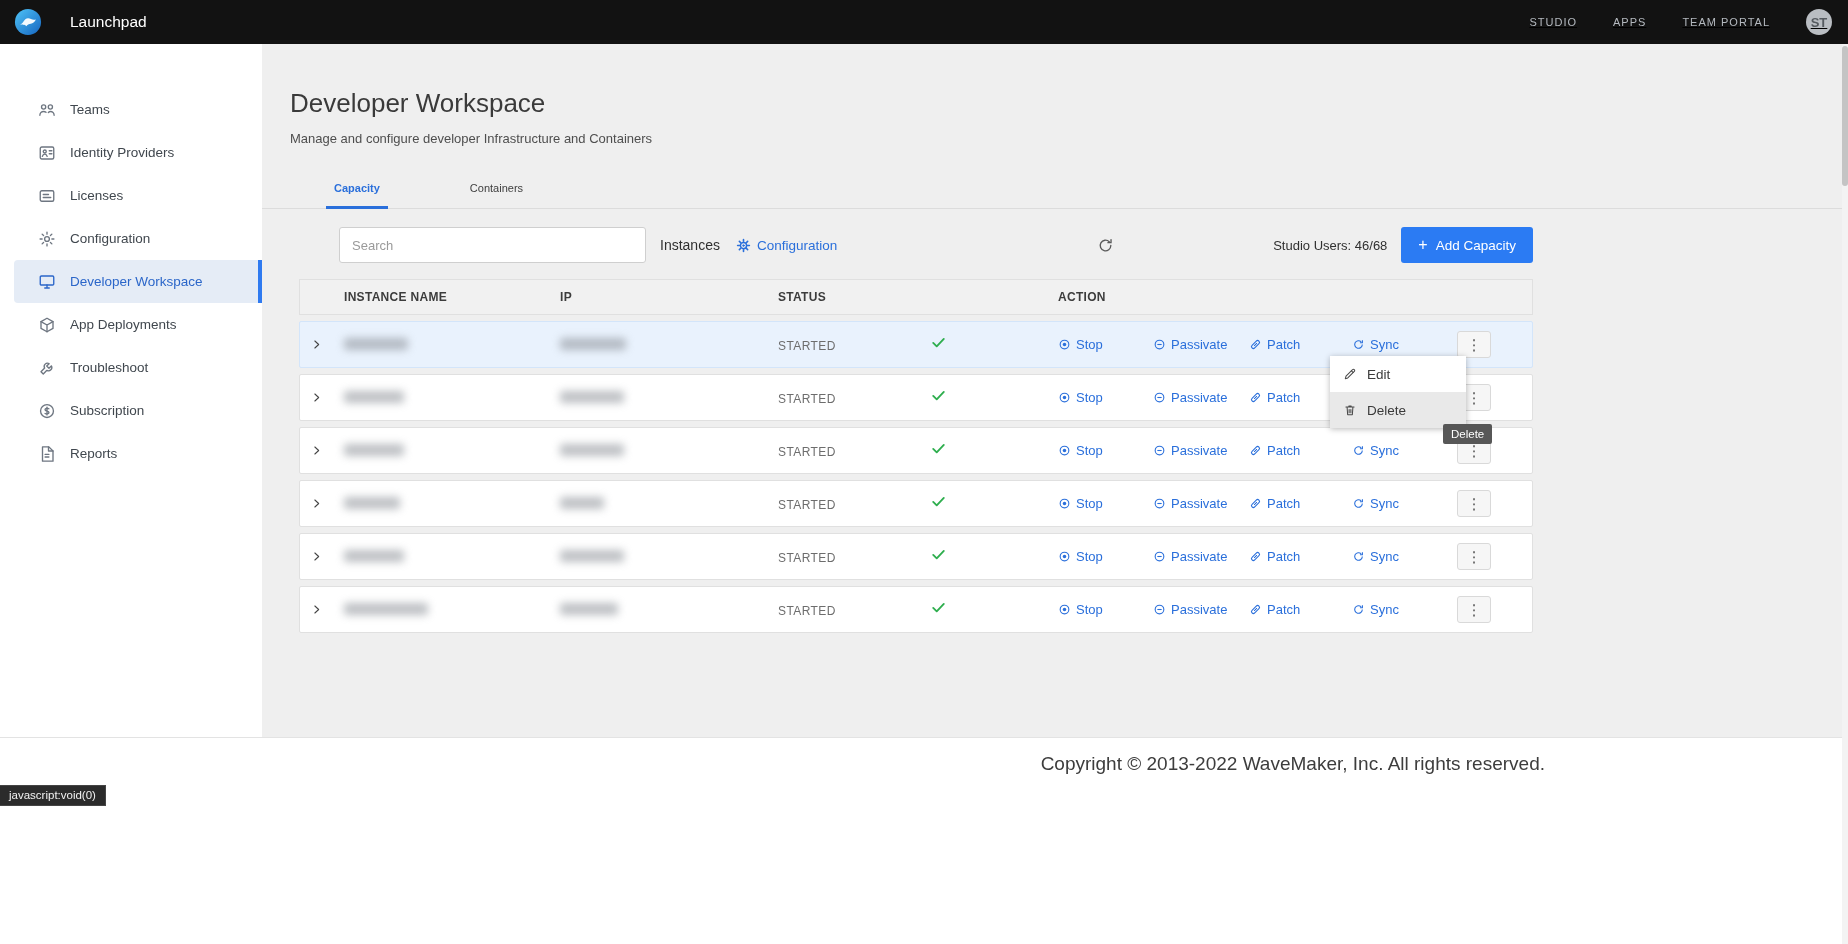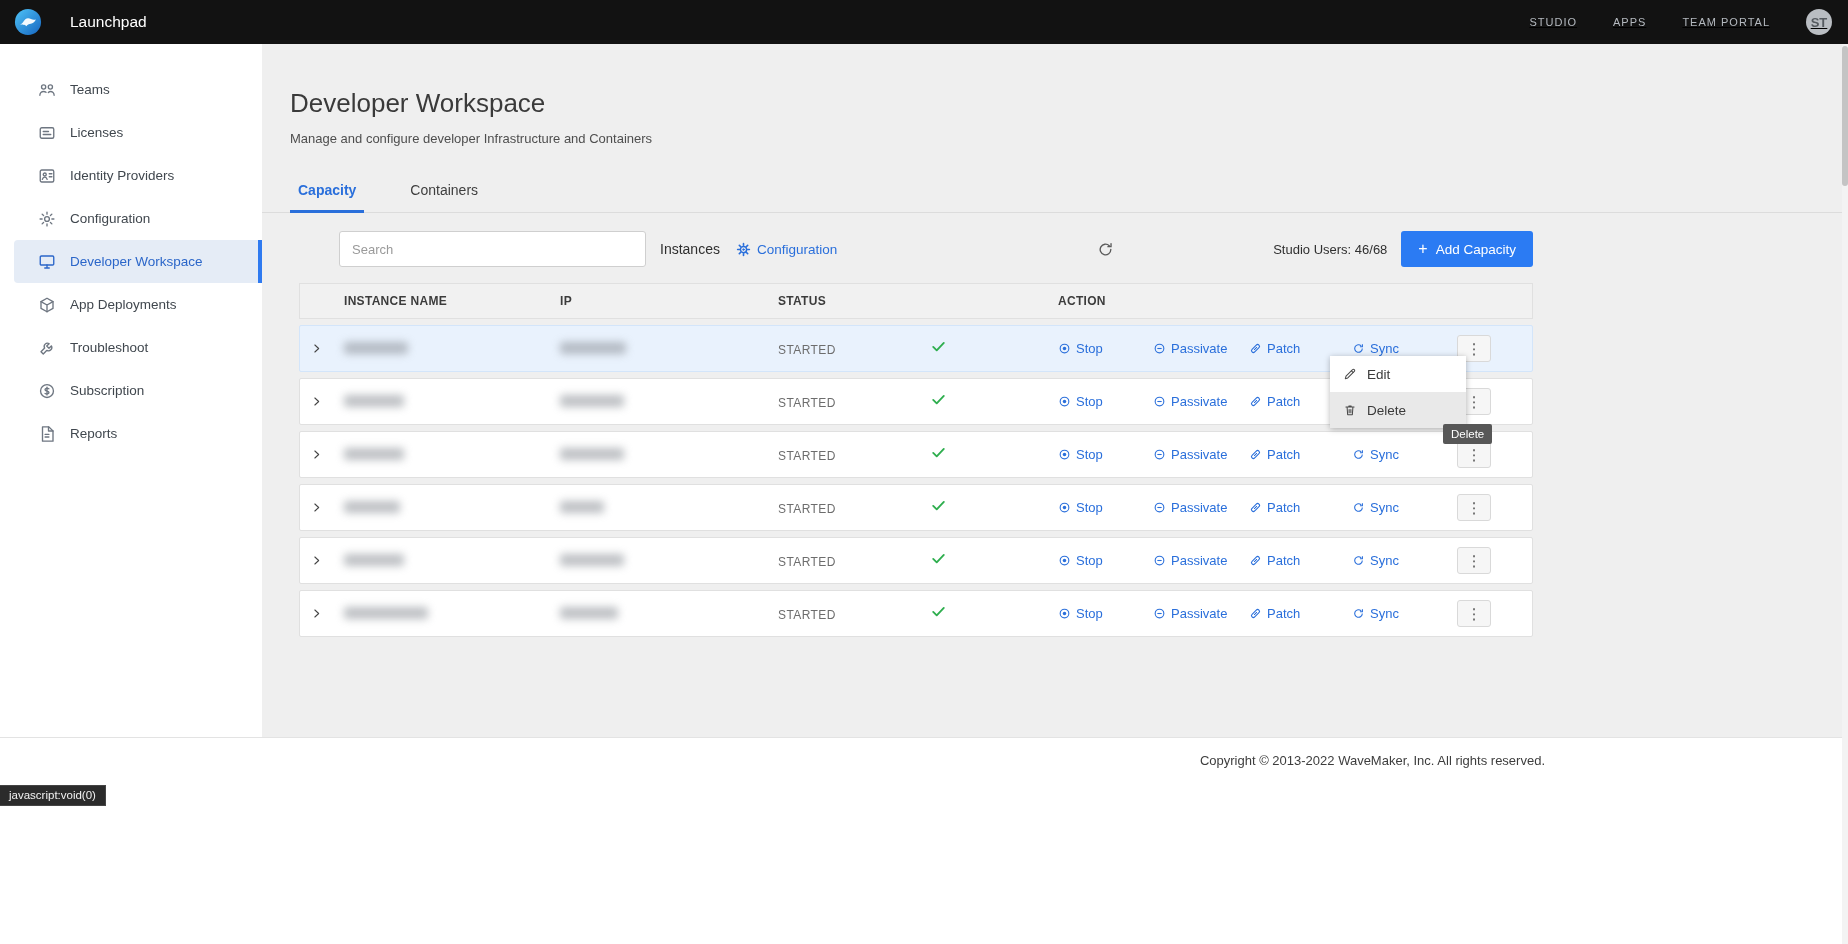--- a/index.html
+++ b/index.html
@@ -11,32 +11,32 @@
 
   
   .topbar { height:44px; background:#121212; display:flex; align-items:center; justify-content:space-between; padding:0 16px 0 14px; }
   .brand { display:flex; align-items:center; gap:28px; color:#fff; font-size:15.5px; }
   .topnav { display:flex; align-items:center; gap:36px;text-decoration:underline; }
   .topnav .navitem { color:#b4b9bf; font-size:11px; letter-spacing:1px; cursor:pointer; }
   .avatar { width:26px; height:26px; border-radius:50%; background:#b9bdc2; color:#565b60; font-size:13px; font-weight:700; display:flex; align-items:center; justify-content:center; cursor:pointer; }
 
   
   .shell { display:flex; height:693px; }
-  .sidebar { width:262px; background:#fff; padding-top:24px; flex:0 0 262px; }
+  .sidebar { width:262px; background:#fff; padding-top:24px; flex:0 0 262px;margin-top:20px; }
   .side-item { height:43px; display:flex; align-items:center; gap:14px; padding-left:38px; color:#40474e; font-size:13.5px; cursor:pointer; }
   .side-item svg { width:18px; height:18px; color:#6e7681; flex:0 0 18px; }
   .side-item.active { background:#e5ecf6; color:#2b66c9; border-right:4px solid #2f7af0; margin-left:14px; padding-left:24px; border-radius:4px 0 0 4px; }
   .side-item.active svg { color:#2b66c9; }
 
   .main { flex:1; background:#efefef; padding-left:28px; position:relative; }
   .page-title { margin:44px 0 0; font-size:26px; font-weight:400; color:#3a3a3a; }
   .page-sub { margin-top:12px; font-size:13px; color:#4e4e4e; }
 
   .tabsline { margin:26px 0 0 -28px; padding-left:28px; width:1586px; display:flex; gap:38px; border-bottom:1px solid #dcdcdc; }
-  .tab { padding:10px 8px 12px; font-size:14px; color:#3e3e3e; cursor:pointer; margin-bottom:-1px; }
+  .tab { padding:10px 8px 12px; font-size:11px; color:#3e3e3e; cursor:pointer; margin-bottom:-1px;margin-left:36px; }
   .tab.active { color:#2a6fdb; font-weight:700; border-bottom:3px solid #2a6fdb; }
 
   
   .toolbar { margin:18px 0 0 9px; width:1234px; display:flex; align-items:center;padding-left:40px; }
   .search-input { width:307px; height:36px; border:1px solid #cfcfcf; border-radius:3px; padding:0 12px; font-size:13px; color:#333; background:#fff; outline:none; font-family:"Liberation Sans", sans-serif; }
   .search-input::placeholder { color:#9a9a9a; }
   .instances-label { margin-left:14px; font-size:14px; color:#2f2f2f; }
   .config-link { margin-left:16px; display:flex; align-items:center; gap:6px; color:#2a6fdb; font-size:13.5px; cursor:pointer; }
   .config-link svg { width:15px; height:15px; }
   .sp { flex:1; }
@@ -71,21 +71,21 @@
   .kebab { margin-left:auto; margin-right:41px; width:34px; height:27px; border:1px solid #d9d9d9; background:#f6f6f6; border-radius:3px; color:#555; font-size:15px; line-height:1; cursor:pointer; display:flex; align-items:center; justify-content:center; }
 
   
   .ctx-menu { position:absolute; left:1330px; top:356px; width:136px; background:#fff; box-shadow:0 1px 6px rgba(0,0,0,.28); z-index:20; }
   .menu-item { height:36px; display:flex; align-items:center; gap:10px; padding:0 13px; font-size:13.5px; color:#3a3a3a; cursor:pointer; }
   .menu-item svg { width:14px; height:14px; color:#4a4a4a; }
   .menu-item.hovered { background:#e9e9e9; }
   .link-tooltip { position:absolute; left:1443px; top:424px; background:#575757; color:#fff; font-size:11.5px; padding:4px 8px; border-radius:2px; z-index:21; }
 
   
-  .footer { height:207px; background:#fff; border-top:1px solid #e3e3e3; text-align:right; padding:15px 303px 0 0; font-size:13px; color:#3d3d3d; }
+  .footer { height:207px; background:#fff; border-top:1px solid #e3e3e3; text-align:right; padding:15px 303px 0 0; font-size:19px; color:#3d3d3d; }
   .statusbar { position:absolute; left:0; top:785px; background:#2b2b2b; color:#f2f2f2; font-size:11.5px; padding:3px 9px 4px; border:1px solid #444; border-left:none; z-index:30; }
   .scrollbar-track { position:absolute; right:0; top:44px; width:6px; height:900px; background:#f3f3f3; }
   .scrollbar-thumb { position:absolute; right:0; top:46px; width:6px; height:140px; background:#c4c4c4; border-radius:3px; cursor:pointer; }
 </style>
 </head>
 <body>
 
 <header class="topbar">
   <div class="brand">
     <svg width="28" height="28" viewBox="0 0 30 30">
@@ -114,32 +114,32 @@
     <div class="side-item">
       <svg viewBox="0 0 24 24" fill="none" stroke="currentColor" stroke-width="1.8" stroke-linecap="round" stroke-linejoin="round">
           <circle cx="7.5" cy="8" r="2.8"></circle>
           <circle cx="16.5" cy="8" r="2.8"></circle>
           <path d="M2.5 19c0-2.8 2.2-5 5-5 1.2 0 2.3.4 3.2 1.1M13.8 15.3c.8-.8 1.8-1.3 2.7-1.3 2.8 0 5 2.2 5 5"></path>
         </svg>
       <span>Teams</span>
     </div>
     <div class="side-item">
       <svg viewBox="0 0 24 24" fill="none" stroke="currentColor" stroke-width="1.8" stroke-linecap="round" stroke-linejoin="round">
-          <rect x="3" y="5" width="18" height="14" rx="2"></rect>
-          <path d="M7 10h7M7 14h10"></path>
-        </svg>
-      <span>Licenses</span>
-    </div>
-    <div class="side-item">
-      <svg viewBox="0 0 24 24" fill="none" stroke="currentColor" stroke-width="1.8" stroke-linecap="round" stroke-linejoin="round">
           <rect x="3" y="4" width="18" height="16" rx="2"></rect>
           <circle cx="9" cy="10" r="2"></circle>
           <path d="M5.8 16.5c.5-1.9 1.8-3 3.2-3s2.7 1.1 3.2 3M15 9h3.5M15 13h3.5"></path>
         </svg>
       <span>Identity Providers</span>
+    </div>
+    <div class="side-item">
+      <svg viewBox="0 0 24 24" fill="none" stroke="currentColor" stroke-width="1.8" stroke-linecap="round" stroke-linejoin="round">
+          <rect x="3" y="5" width="18" height="14" rx="2"></rect>
+          <path d="M7 10h7M7 14h10"></path>
+        </svg>
+      <span>Licenses</span>
     </div>
     <div class="side-item">
       <svg viewBox="0 0 24 24" fill="none" stroke="currentColor" stroke-width="1.8" stroke-linecap="round" stroke-linejoin="round">
           <circle cx="12" cy="12" r="3.2"></circle>
           <path d="M12 2.8v2.7M12 18.5v2.7M2.8 12h2.7M18.5 12h2.7M5.5 5.5l1.9 1.9M16.6 16.6l1.9 1.9M18.5 5.5l-1.9 1.9M7.4 16.6l-1.9 1.9"></path>
         </svg>
       <span>Configuration</span>
     </div>
     <div class="side-item active">
       <svg viewBox="0 0 24 24" fill="none" stroke="currentColor" stroke-width="1.8" stroke-linecap="round" stroke-linejoin="round">

